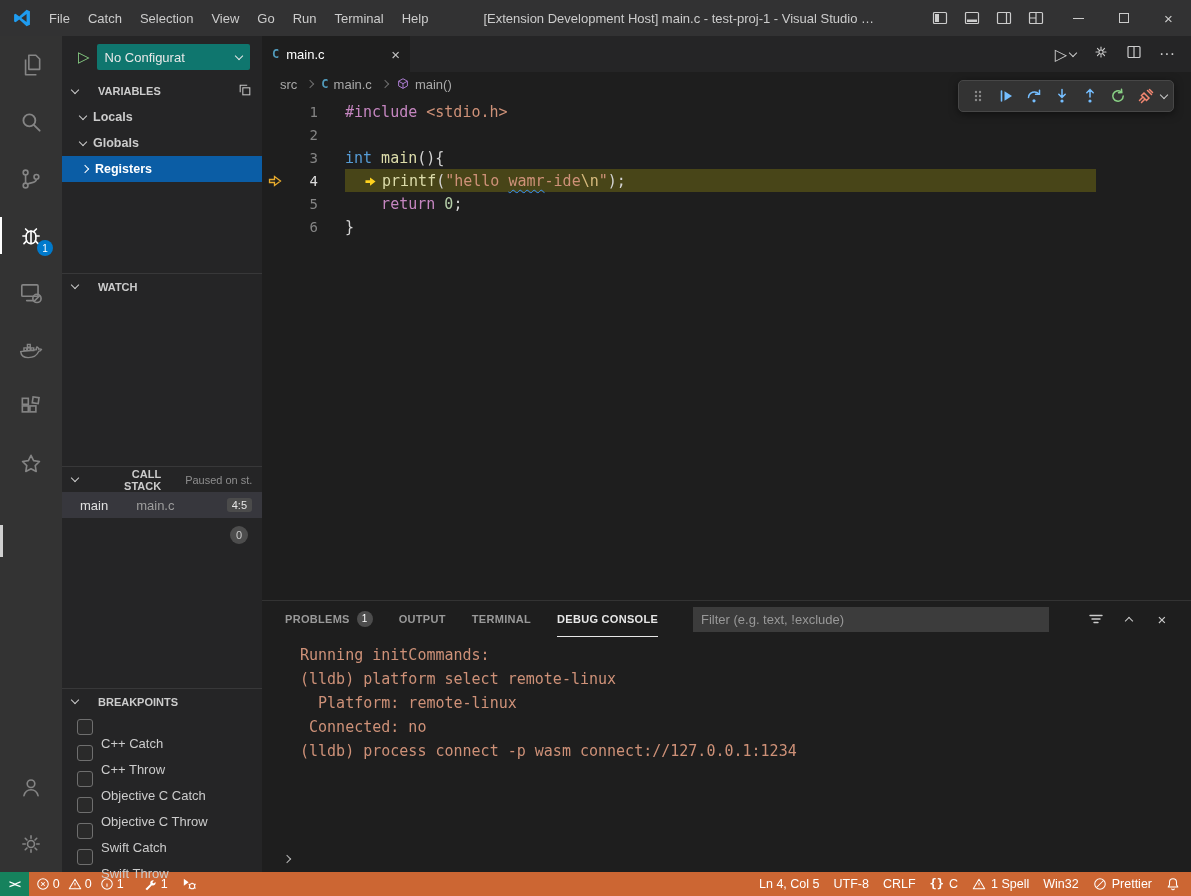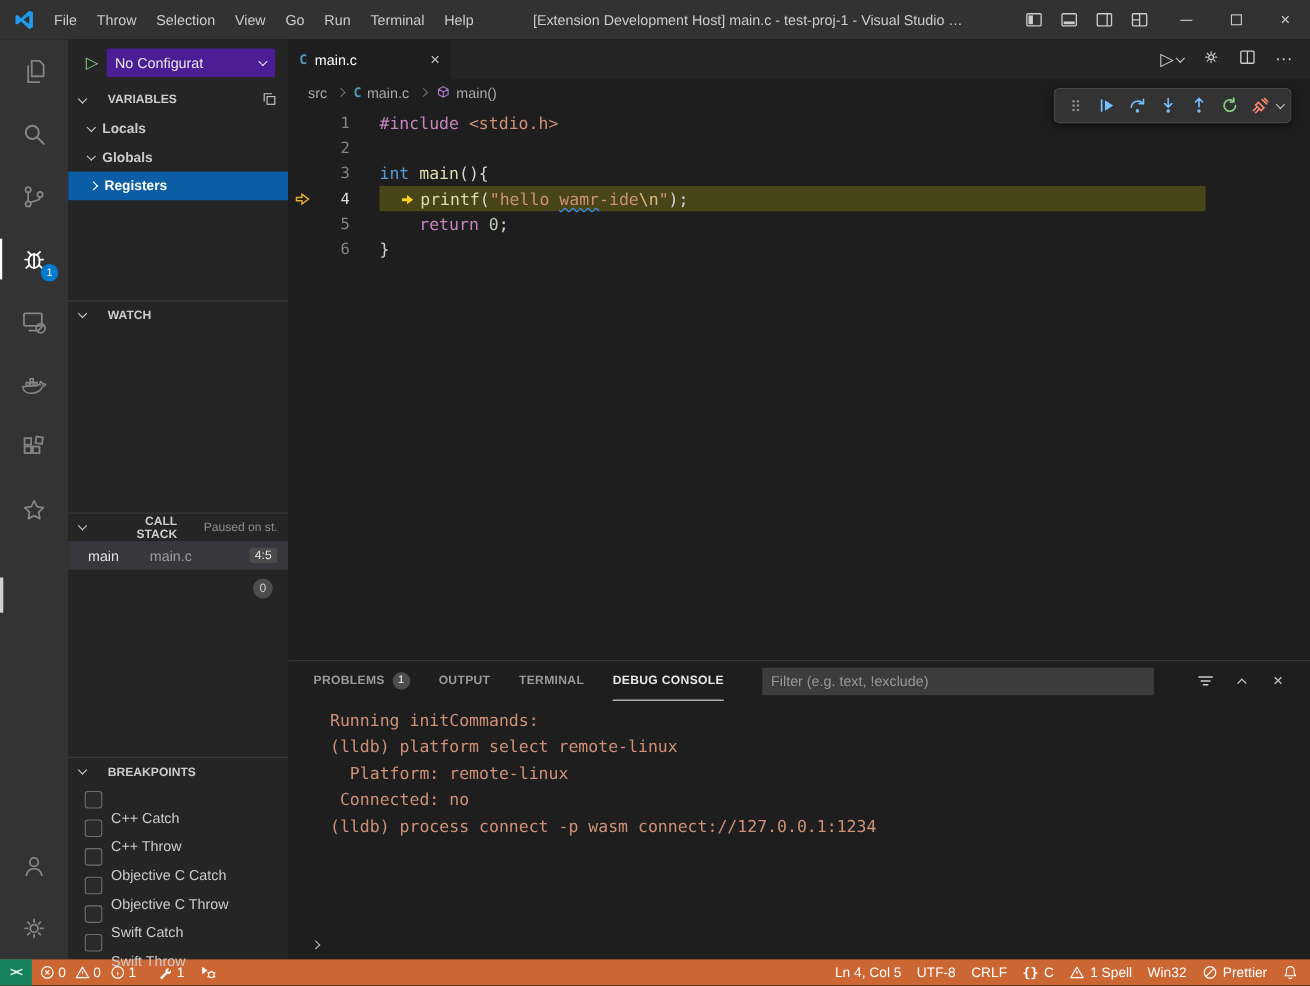--- a/index.html
+++ b/index.html
@@ -25,21 +25,21 @@
   .activitybar { width: 62px; background: #333333; display: flex; flex-direction: column; }
   .ab-item { height: 57px; display: flex; align-items: center; justify-content: center; color: #858585; position: relative; cursor: pointer; }
   .ab-item.active { color: #ffffff; }
   .ab-item.active::before { content: ""; position: absolute; left: 0; top: 10px; bottom: 10px; width: 2px; background: #ffffff; }
   .ab-badge { position: absolute; right: 9px; bottom: 8px; min-width: 16px; height: 16px; border-radius: 50%; background: #007acc; color: #ffffff; font-size: 10px; display: flex; align-items: center; justify-content: center; padding: 0 3px; }
   .ab-spacer { flex: 1; }
 
   .sidebar { width: 200px; background: #252526; font-size: 13px; display: flex; flex-direction: column; }
   .run-row { height: 42px; display: flex; align-items: center; gap: 7px; padding: 0 12px 0 16px; flex: none; }
   .play-glyph { color: #89d185; font-size: 15px; }
-  .config-select { flex: 1; height: 26px; background: #4c1d95; border-radius: 2px; display: flex; align-items: center; justify-content: space-between; padding: 0 8px; color: #e8e8e8; cursor: pointer; white-space: nowrap; overflow: hidden; }
+  .config-select { flex: 1; height: 26px; background: #0f766e; border-radius: 2px; display: flex; align-items: center; justify-content: space-between; padding: 0 8px; color: #e8e8e8; cursor: pointer; white-space: nowrap; overflow: hidden; }
   .sec-header { height: 26px; display: flex; align-items: center; gap: 20px; padding: 0 10px; font-size: 11px; font-weight: bold; flex: none; text-align: right; }
   .sec-border { border-top: 1px solid rgba(128,128,128,0.22); }
   .hdr-extra { margin-left: 4px; font-weight: normal; font-size: 11px; color: rgba(204,204,204,0.62); white-space: nowrap; overflow: hidden; }
   .hdr-action { margin-left: auto; color: #c5c5c5; }
   .tree-row { height: 26px; display: flex; align-items: center; gap: 7px; padding: 0 8px 0 18px; cursor: pointer; flex: none; font-weight: bold; font-size: 12.5px; }
   .tree-row.selected { background: #0b5da5; color: #ffffff; }
   .chev { display: inline-block; width: 6px; height: 6px; border-right: 1.4px solid currentColor; border-bottom: 1.4px solid currentColor; transform: rotate(45deg); margin-top: -3px; flex: none; }
   .chev.right { transform: rotate(-45deg); margin-top: 0; margin-left: 2px; }
   .chev.up { transform: rotate(225deg); margin-top: 3px; }
   .frame-row { height: 26px; background: #37373d; display: flex; align-items: center; padding: 0 10px 0 18px; flex: none; font-weight: normal; }
@@ -110,21 +110,21 @@
 </style>
 </head>
 <body>
 
 <div class="titlebar">
   <svg class="logo" viewBox="0 0 24 24">
       <path d="M17.5 2L8.7 10.2 4.3 6.8 2.5 7.7v8.6l1.8.9 4.4-3.4 8.8 8.2 4-1.8V3.8z M17.5 7.3v9.4L11.2 12z" fill="#1f9cf0"></path>
     </svg>
   <div class="menubar">
     <div class="menu-item">File</div>
-    <div class="menu-item">Throw</div>
+    <div class="menu-item">Catch</div>
     <div class="menu-item">Selection</div>
     <div class="menu-item">View</div>
     <div class="menu-item">Go</div>
     <div class="menu-item">Run</div>
     <div class="menu-item">Terminal</div>
     <div class="menu-item">Help</div>
   </div>
   <div class="window-title">[Extension Development Host] main.c - test-proj-1 - Visual Studio …</div>
   <div class="layout-controls">
     <span class="lc-icon">

